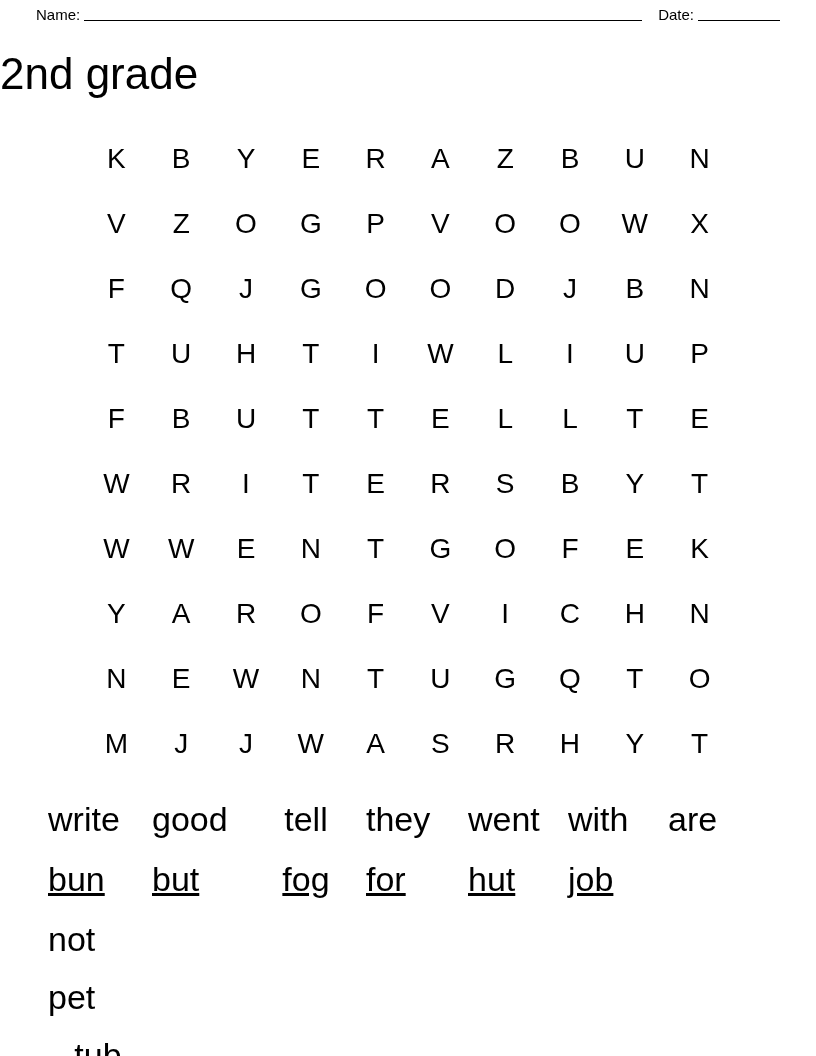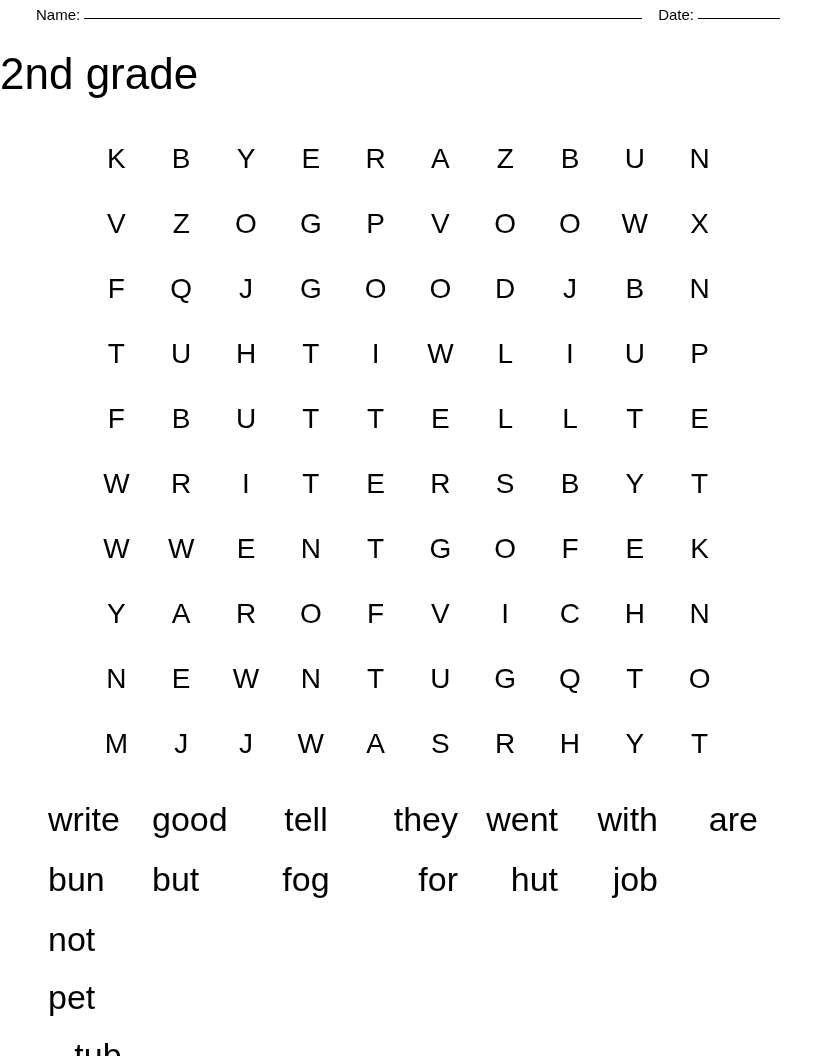--- a/index.html
+++ b/index.html
@@ -20,21 +20,21 @@
     width: 816px;
     height: 1056px;
     box-sizing: border-box;
     padding: 0;
     position: relative;
   }
 
   
   .header-row {
     display: flex;
-    align-items: flex-start;
+    align-items: flex-end;
     padding: 6px 36px 0 36px;
     font-size: 15px;
     line-height: 18px;
   }
   .name-label {
     white-space: nowrap;
     font-size: 15px;
   }
   .name-rule {
     flex: 1 1 auto;
@@ -106,27 +106,26 @@
   }
   .wordrow .w0 { width: 104px; }
   .wordrow .w1 { width: 104px; }
   .wordrow .w2 { width: 104px; text-align: center; }
   .wordrow .w3 { width: 102px; }
   .wordrow .w4 { width: 100px; }
   .wordrow .w5 { width: 100px; }
   .wordrow .w6 { width: 100px; }
 
   .wordrow.row1 .word { }
-  .wordrow.row2 { margin-top: 0px; }
+  .wordrow.row2 { margin-top: 0px; text-decoration: underline; }
   .wordrow.row3 { margin-top: 0px; flex-direction: column; }
 
   
   .wordrow .w3, .wordrow .w4, .wordrow .w5, .wordrow .w6 {
     padding-left: 6px;
-    text-align: right;
   }
 </style>
 </head>
 <body>
 
 <div class="page">
 
   <div class="header-row">
     <span class="name-label">Name:</span>
     <span class="name-rule"></span>

